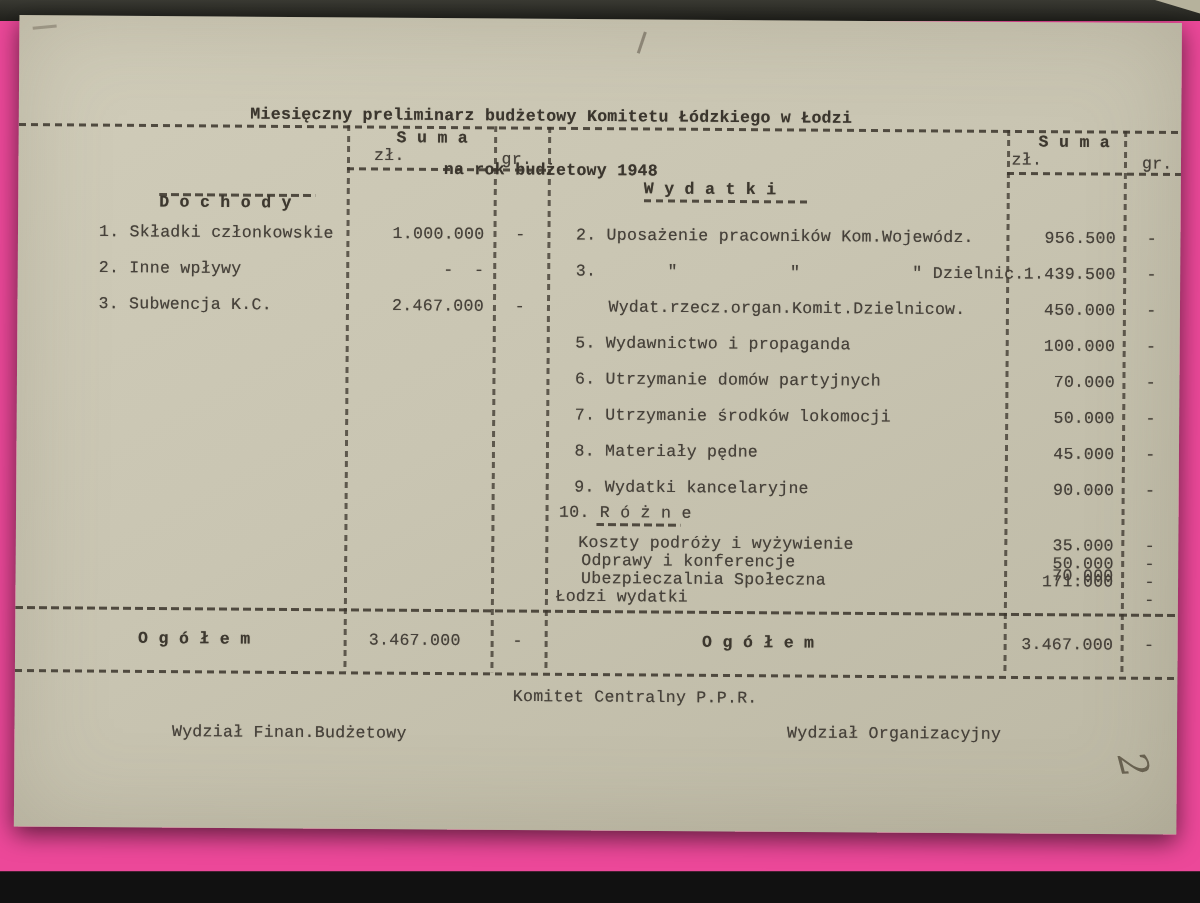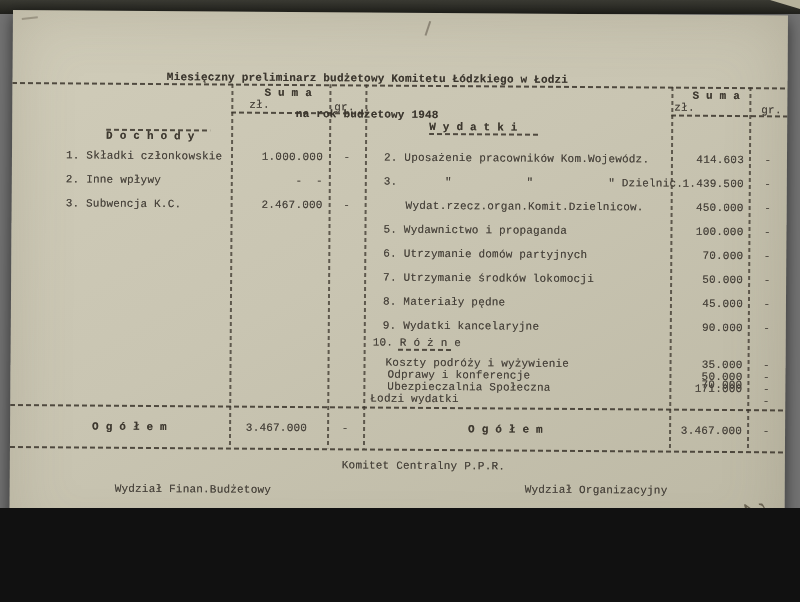--- a/index.html
+++ b/index.html
@@ -1,16 +1,16 @@
 <!DOCTYPE html>
 <html><head>
 <meta charset="utf-8">
 <style>
   html,body{margin:0;padding:0;background:#111;}
-  .scene{position:relative;width:800px;height:508px;background:#737373;overflow:hidden;
+  .scene{position:relative;width:800px;height:581px;background:#ec4899;overflow:hidden;
          font-family:"Liberation Mono",monospace;}
   .scene::before{content:"";position:absolute;left:0;top:0;width:800px;height:14px;
          background:linear-gradient(180deg,#3a3a33,#21211c);}
   
   .paper{position:absolute;left:13px;top:10px;width:775px;height:541px;
          background:linear-gradient(150deg,#d0ccb9 0%,#c9c5b2 40%,#c2be aa 75%,#bcb8a4 100%);
          background:linear-gradient(150deg,#d0ccb9 0%,#c9c5b2 45%,#bcb8a4 100%);
          box-shadow:0 5px 16px rgba(0,0,0,.6), inset 0 0 60px rgba(120,112,90,.25);
          transform:rotate(.4deg);transform-origin:0 0;}
   .t{position:absolute;white-space:pre;font:11px/12px "Liberation Mono",monospace;
@@ -78,21 +78,21 @@
     <div class="t num" style="left:219px;top:139px">1.000.000</div>
     <div class="t grc" style="left:317px;top:139px">-</div>
     <div class="t" style="left:54px;top:163px">2. Inne wpływy</div>
     <div class="t num" style="left:219px;top:163px">-  -</div>
     <div class="t grc" style="left:317px;top:163px"></div>
     <div class="t" style="left:54px;top:187px">3. Subwencja K.C.</div>
     <div class="t num" style="left:219px;top:187px">2.467.000</div>
     <div class="t grc" style="left:317px;top:187px">-</div>
 
     <div class="t" style="left:372px;top:139px">2. Uposażenie pracowników Kom.Wojewódz.</div>
-    <div class="t num" style="left:640px;top:139px">414.603</div>
+    <div class="t num" style="left:640px;top:139px">956.500</div>
     <div class="t grc" style="left:738px;top:139px">-</div>
     <div class="t" style="left:372px;top:163px">3.       "           "           " Dzielnic.</div>
     <div class="t num" style="left:640px;top:163px">1.439.500</div>
     <div class="t grc" style="left:738px;top:163px">-</div>
     <div class="t" style="left:394px;top:187px">Wydat.rzecz.organ.Komit.Dzielnicow.</div>
     <div class="t num" style="left:640px;top:187px">450.000</div>
     <div class="t grc" style="left:738px;top:187px">-</div>
     <div class="t" style="left:372px;top:211px">5. Wydawnictwo i propaganda</div>
     <div class="t num" style="left:640px;top:211px">100.000</div>
     <div class="t grc" style="left:738px;top:211px">-</div>

